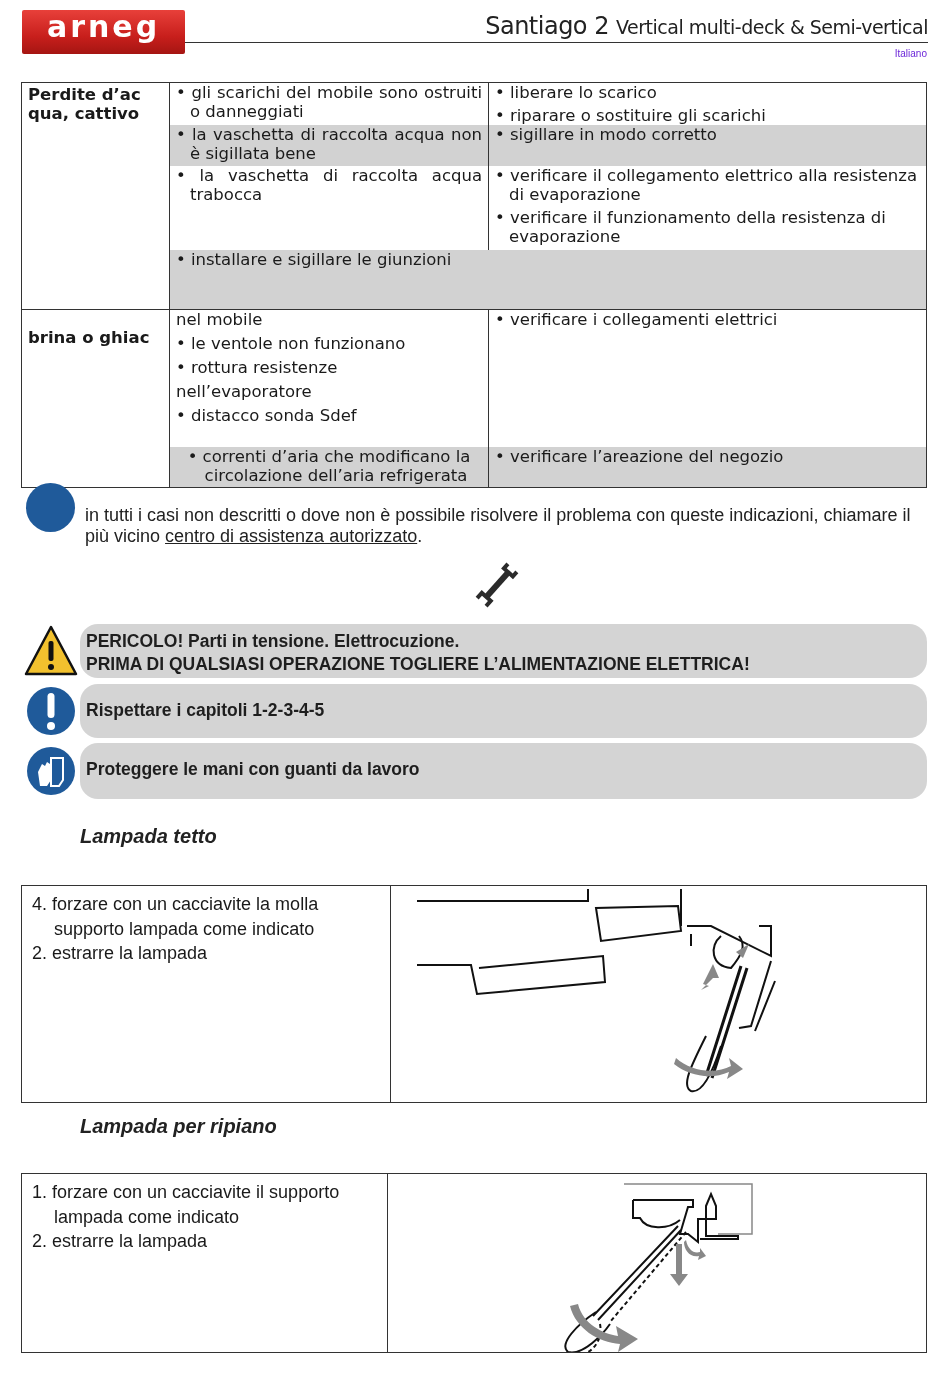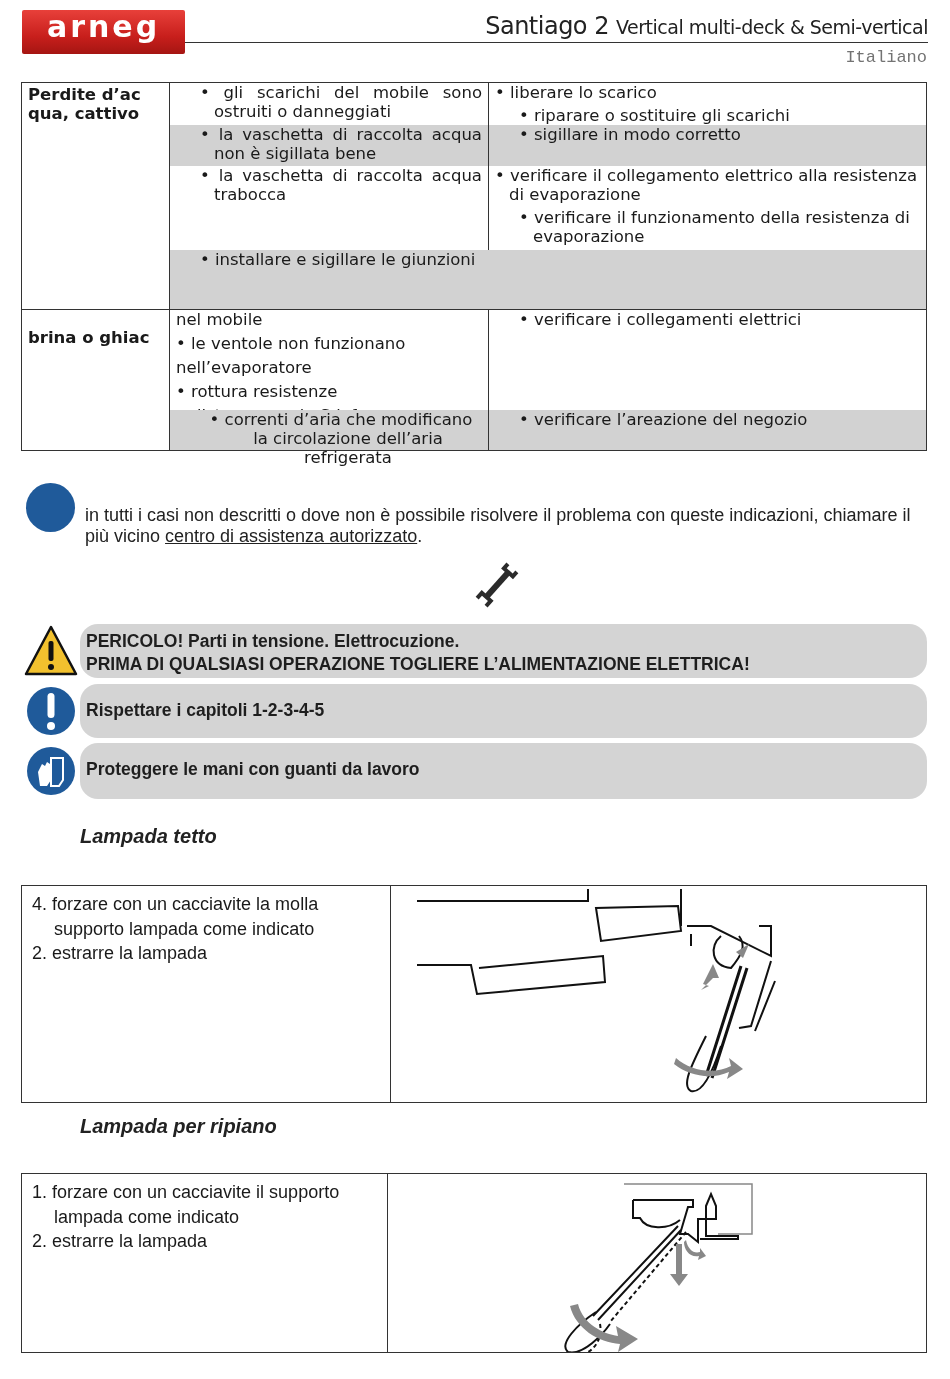--- a/index.html
+++ b/index.html
@@ -14,34 +14,34 @@
     border-radius: 2px; color: #fff; font-weight: bold; font-size: 30px;
     letter-spacing: 3px; line-height: 33px; text-align: center;
     font-family: "DejaVu Sans", sans-serif;
   }
   .hdr-title {
     position: absolute; right: 22px; top: 12px; font-size: 24px; color: #222;
     font-family: "DejaVu Sans", sans-serif; letter-spacing: -0.5px;
   }
   .hdr-title .sub { font-size: 19px; }
   .hdr-line { position: absolute; left: 185px; right: 22px; top: 42px; border-top: 1px solid #333; }
-  .hdr-lang { position: absolute; right: 23px; top: 48px; font-size: 17px; color: #737373; font-family: Liberation Mono, monospace; }
+  .hdr-lang { position: absolute; right: 23px; top: 48px; font-size: 10px; color: #6d28d9; }
 
   
   .tt { position: absolute; left: 21px; top: 82px; width: 906px; border: 1px solid #333; font-family: "DejaVu Sans", sans-serif; font-size: 16.5px; line-height: 19px; }
   .tt-row { display: flex; border-top: 1px solid #333; }
   .tt-row:first-child { border-top: none; }
   .tt-prob { width: 148px; padding: 2px 6px; font-weight: bold; border-right: 1px solid #333; }
   .tt-sub { flex: 1; display: flex; flex-direction: column; }
   .tt-pair { display: flex; }
   .tt-pair.shade { background: #d2d2d2; }
   .tt-cause { width: 319px; border-right: 1px solid #333; padding: 0 6px; text-align: justify; }
   .tt-act { flex: 1; padding: 0 6px; }
   .bl { padding-left: 14px; text-indent: -14px; margin-bottom: 4px; }
-  .bl:last-child { margin-bottom: 0; margin-left: 24px; }
+  .bl:last-child { margin-bottom: 0; }
   .plain { margin-bottom: 5px; }
 
   .note { position: absolute; left: 26px; top: 483px; width: 900px; }
   .note-dot { position: absolute; left: 0; top: 0; width: 49px; height: 49px; border-radius: 50%; background: #1f5a9a; }
   .note-text { position: absolute; left: 59px; top: 2px; width: 840px; font-size: 18px; line-height: 21px; color: #222; margin-top: 20px; }
   .note-text u { text-decoration: underline; }
 
   .wrench { position: absolute; left: 470px; top: 560px; width: 55px; height: 50px; }
 
   .warn { position: absolute; left: 24px; width: 903px; display: flex; align-items: center; }
@@ -101,26 +101,26 @@
         <div class="tt-act">
           <div class="bl">• <span>installare e sigillare le giunzioni</span></div>
         </div>
       </div>
     </div>
   </div>
 
   <div class="tt-row">
     <div class="tt-prob" style="padding-top:18px">brina o ghiac</div>
     <div class="tt-sub">
-      <div class="tt-pair" style="height:100px">
+      <div class="tt-pair" style="height:137px">
         <div class="tt-cause" style="text-align:left">
           <div class="plain">nel mobile</div>
           <div class="plain">• <span>le ventole non funzionano</span></div>
+          <div class="plain">• <span>rottura resistenze</span></div>
           <div class="plain">nell’evaporatore</div>
-          <div class="plain">• <span>rottura resistenze</span></div>
           <div class="plain">• <span>distacco sonda Sdef</span></div>
         </div>
         <div class="tt-act">
           <div class="bl">• <span>verificare i collegamenti elettrici</span></div>
         </div>
       </div>
       <div class="tt-pair shade" style="height:40px">
         <div class="tt-cause" style="text-align:center">
           <div class="bl">• <span>correnti d’aria che modificano la circolazione dell’aria refrigerata</span></div>
         </div>

